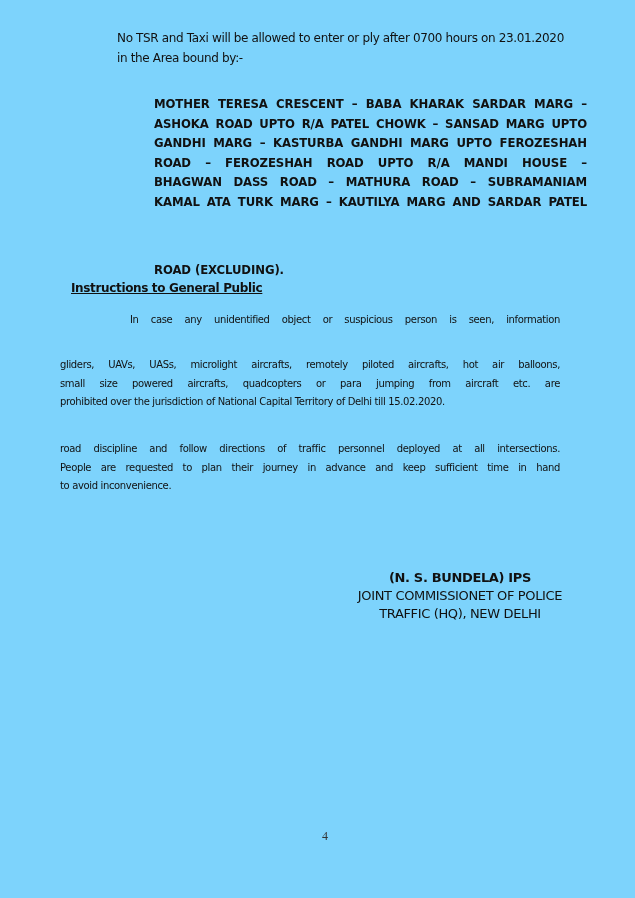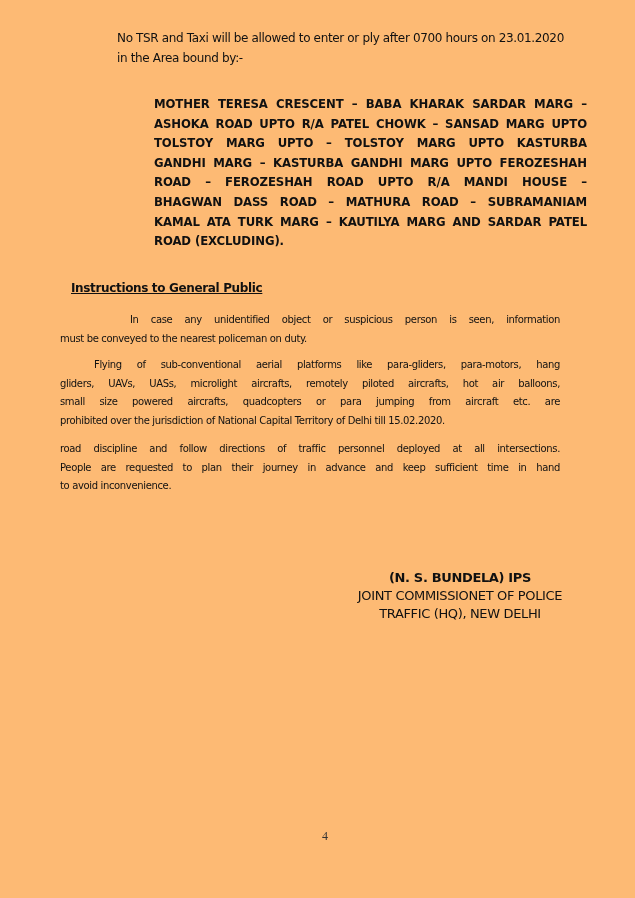--- a/index.html
+++ b/index.html
@@ -12,21 +12,21 @@
       height: 898px;
       position: relative;
       overflow: hidden;
       font-family: "DejaVu Sans", sans-serif;
       color: #111111;
     }
     .page {
       position: absolute;
       left: 0; top: 0;
       width: 635px; height: 898px;
-      background: #fdba74;
+      background: #7dd3fc;
     }
     .block {
       position: absolute;
       font-size: 12px;
       line-height: 19.5px;
       letter-spacing: -0.35px;
       text-align: justify;
     }
     .intro {
       left: 117px;
@@ -45,21 +45,21 @@
       letter-spacing: -0.1px;
       text-align: justify;
       text-align-last: left;
     }
     .bound .line {
       display: block;
       text-align: justify;
       text-align-last: justify;
       white-space: nowrap;
     }
-    .bound .line.last { text-align-last: left; }
+    .bound .line.last { text-align-last: left; margin-top: 48px; }
     .heading {
       position: absolute;
       left: 71px;
       top: 281px;
       font-size: 12px;
       font-weight: bold;
       text-decoration: underline;
       letter-spacing: -0.35px;
       white-space: nowrap;
     }
@@ -110,37 +110,34 @@
 <div class="page">
 
   <div class="block intro">
     <span class="line">No TSR and Taxi will be allowed to enter or ply after 0700 hours on 23.01.2020</span>
     <span class="line">in the Area bound by:-</span>
   </div>
 
   <div class="block bound">
     <span class="line">MOTHER TERESA CRESCENT – BABA KHARAK SARDAR MARG –</span>
     <span class="line">ASHOKA ROAD UPTO R/A PATEL CHOWK – SANSAD MARG UPTO</span>
-    <span class="line">TOLSTOY MARG UPTO – TOLSTOY MARG UPTO KASTURBA</span>
     <span class="line">GANDHI MARG – KASTURBA GANDHI MARG UPTO FEROZESHAH</span>
     <span class="line">ROAD – FEROZESHAH ROAD UPTO R/A MANDI HOUSE –</span>
     <span class="line">BHAGWAN DASS ROAD – MATHURA ROAD – SUBRAMANIAM</span>
     <span class="line">KAMAL ATA TURK MARG – KAUTILYA MARG AND SARDAR PATEL</span>
     <span class="line last">ROAD (EXCLUDING).</span>
   </div>
 
   <div class="heading">Instructions to General Public</div>
 
   <div class="para p1">
     <span class="line indent1">In case any unidentified object or suspicious person is seen, information</span>
-    <span class="line last">must be conveyed to the nearest policeman on duty.</span>
   </div>
 
   <div class="para p2">
-    <span class="line indent2">Flying of sub-conventional aerial platforms like para-gliders, para-motors, hang</span>
     <span class="line">gliders, UAVs, UASs, microlight aircrafts, remotely piloted aircrafts, hot air balloons,</span>
     <span class="line">small size powered aircrafts, quadcopters or para jumping from aircraft etc. are</span>
     <span class="line last">prohibited over the jurisdiction of National Capital Territory of Delhi till 15.02.2020.</span>
   </div>
 
   <div class="para p3">
     <span class="line">road discipline and follow directions of traffic personnel deployed at all intersections.</span>
     <span class="line">People are requested to plan their journey in advance and keep sufficient time in hand</span>
     <span class="line last">to avoid inconvenience.</span>
   </div>

